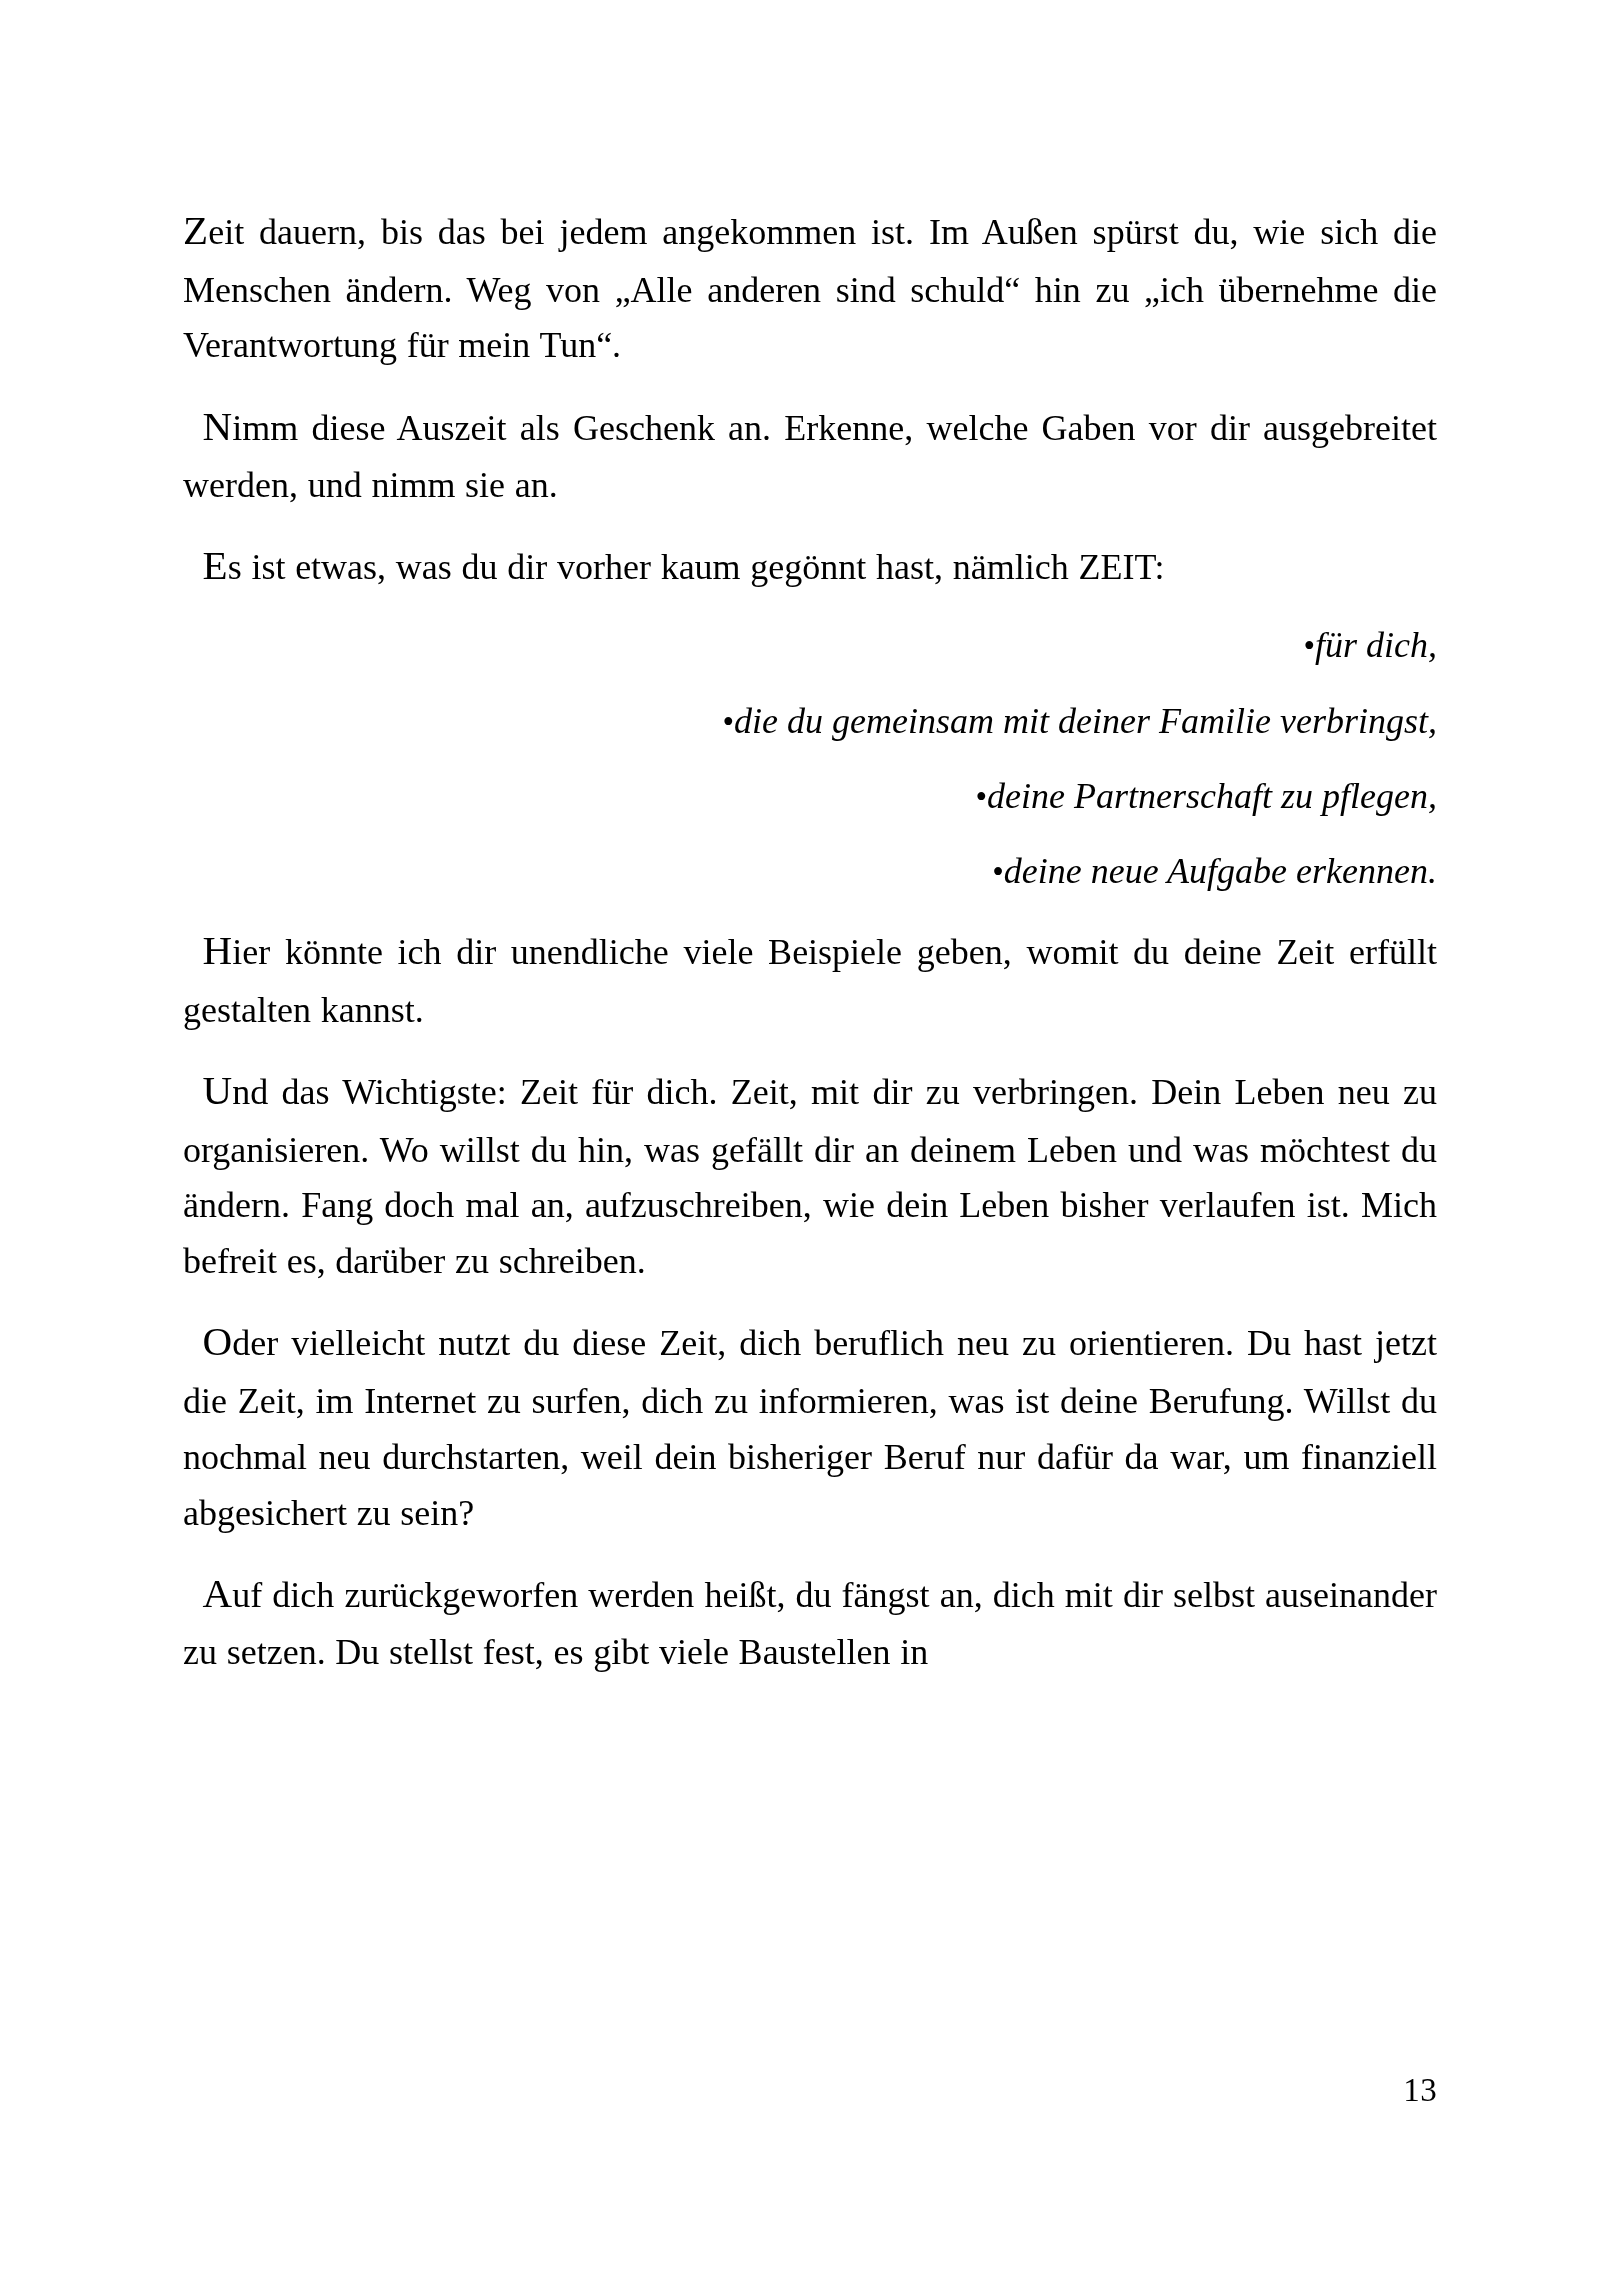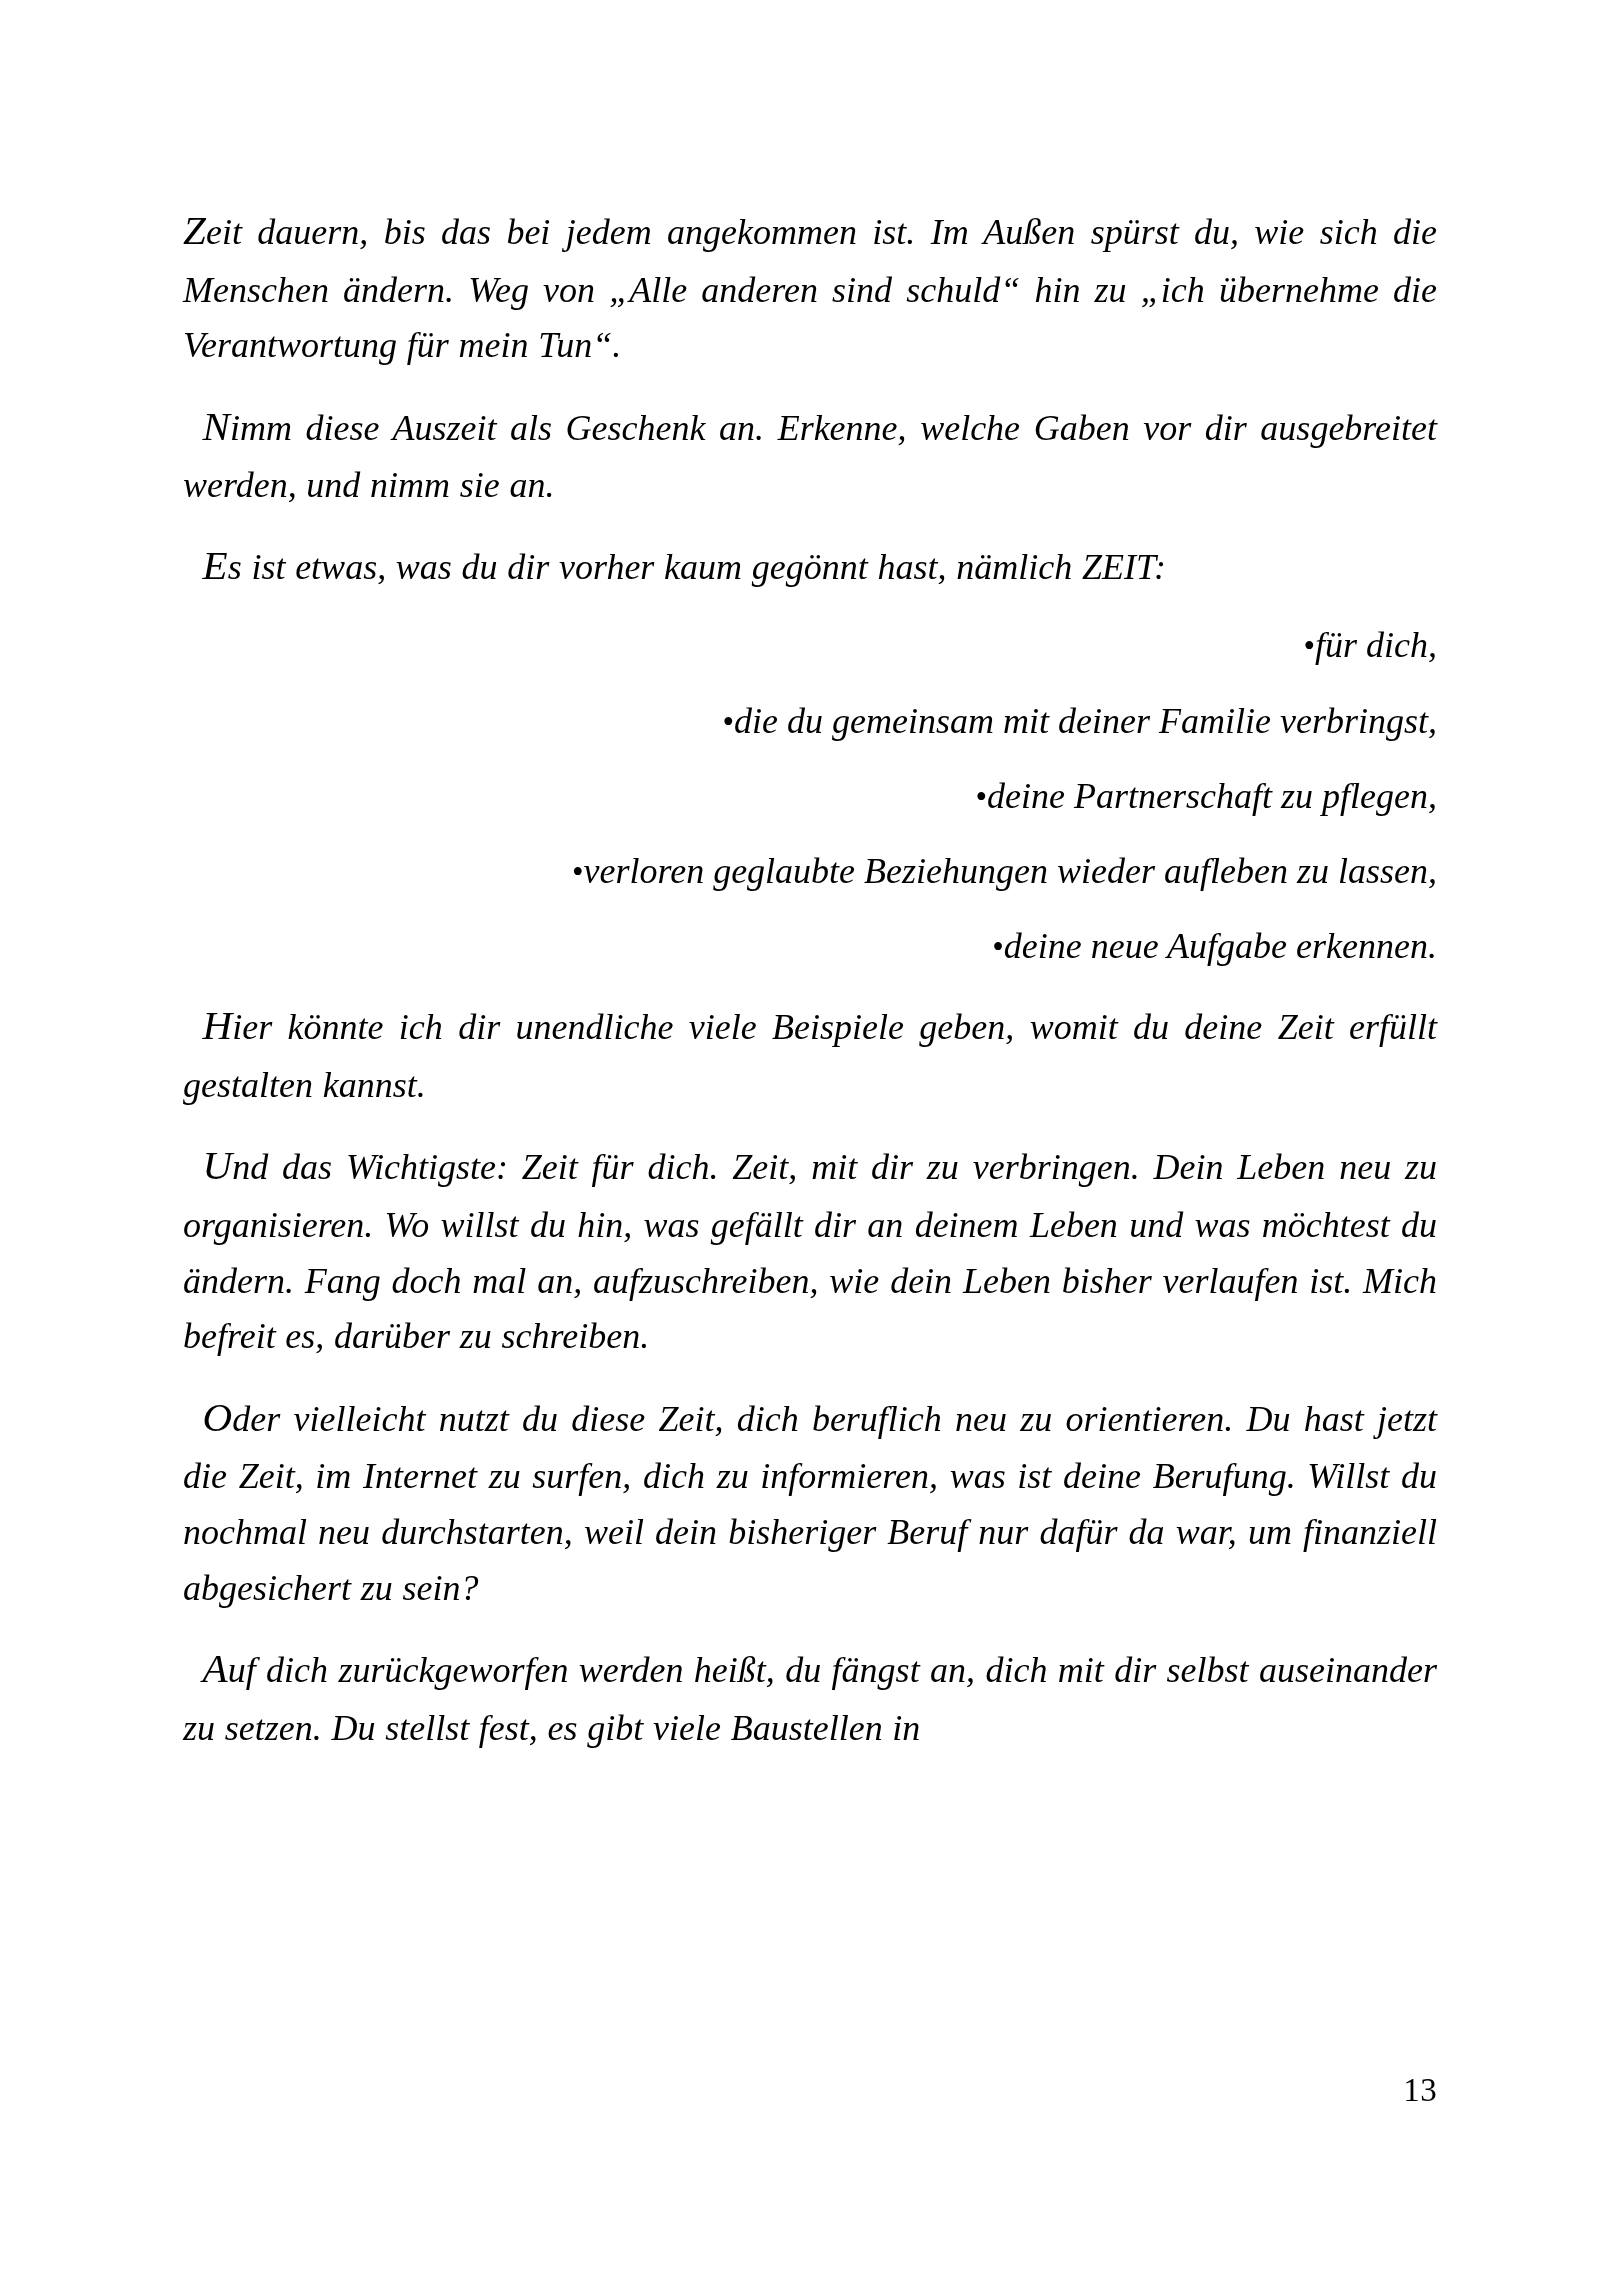--- a/index.html
+++ b/index.html
@@ -17,21 +17,20 @@
     font-family: "Liberation Serif", "DejaVu Serif", serif;
     color: #000000;
   }
   .textblock {
     position: absolute;
     left: 183px;
     top: 199px;
     width: 1254px;
   }
   .para {
-    font-style: italic;
     font-size: 36px;
     line-height: 1.55;
     text-align: justify;
     text-align-last: left;
     margin: 0 0 20.4px 0;
     text-indent: 19.4px;
     -webkit-hyphens: none;
     hyphens: none;
     word-spacing: 0.02em;
   }
@@ -89,21 +88,20 @@
 
 
     <p class="para"><span class="initial">N</span><span>imm diese Auszeit als Geschenk an. Erkenne, welche Gaben vor dir ausgebreitet werden, und nimm sie an.</span></p>
 
     <p class="para"><span class="initial">E</span><span>s ist etwas, was du dir vorher kaum gegönnt hast, nämlich ZEIT:</span></p>
 
     <ul class="bullets">
       <li class="bullet"><span class="dot">•</span><span class="btext">für dich,</span></li>
       <li class="bullet"><span class="dot">•</span><span class="btext">die du gemeinsam mit deiner Familie verbringst,</span></li>
       <li class="bullet"><span class="dot">•</span><span class="btext">deine Partnerschaft zu pflegen,</span></li>
-      <li class="bullet"><span class="dot">•</span><span class="btext">verloren geglaubte Beziehungen wieder aufleben zu lassen,</span></li>
       <li class="bullet"><span class="dot">•</span><span class="btext">deine neue Aufgabe erkennen.</span></li>
     </ul>
 
     <p class="para"><span class="initial">H</span><span>ier könnte ich dir unendliche viele Beispiele geben, womit du deine Zeit erfüllt gestalten kannst.</span></p>
 
     <p class="para"><span class="initial">U</span><span>nd das Wichtigste: Zeit für dich. Zeit, mit dir zu verbringen. Dein Leben neu zu organisieren. Wo willst du hin, was gefällt dir an deinem Leben und was möchtest du ändern. Fang doch mal an, aufzuschreiben, wie dein Leben bisher verlaufen ist. Mich befreit es, darüber zu schreiben.</span></p>
 
     <p class="para"><span class="initial">O</span><span>der vielleicht nutzt du diese Zeit, dich beruflich neu zu orientieren. Du hast jetzt die Zeit, im Internet zu surfen, dich zu informieren, was ist deine Berufung. Willst du nochmal neu durchstarten, weil dein bisheriger Beruf nur dafür da war, um finanziell abgesichert zu sein?</span></p>
 
     <p class="para"><span class="initial">A</span><span>uf dich zurückgeworfen werden heißt, du fängst an, dich mit dir selbst auseinander zu setzen. Du stellst fest, es gibt viele Baustellen in</span></p>

